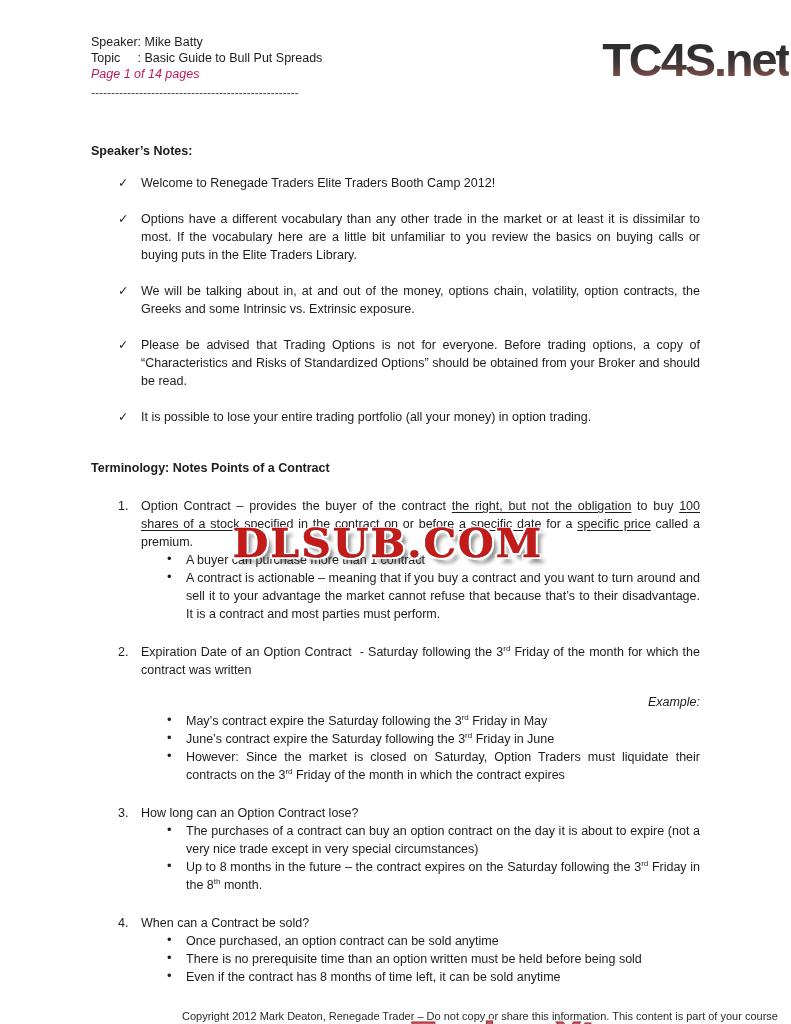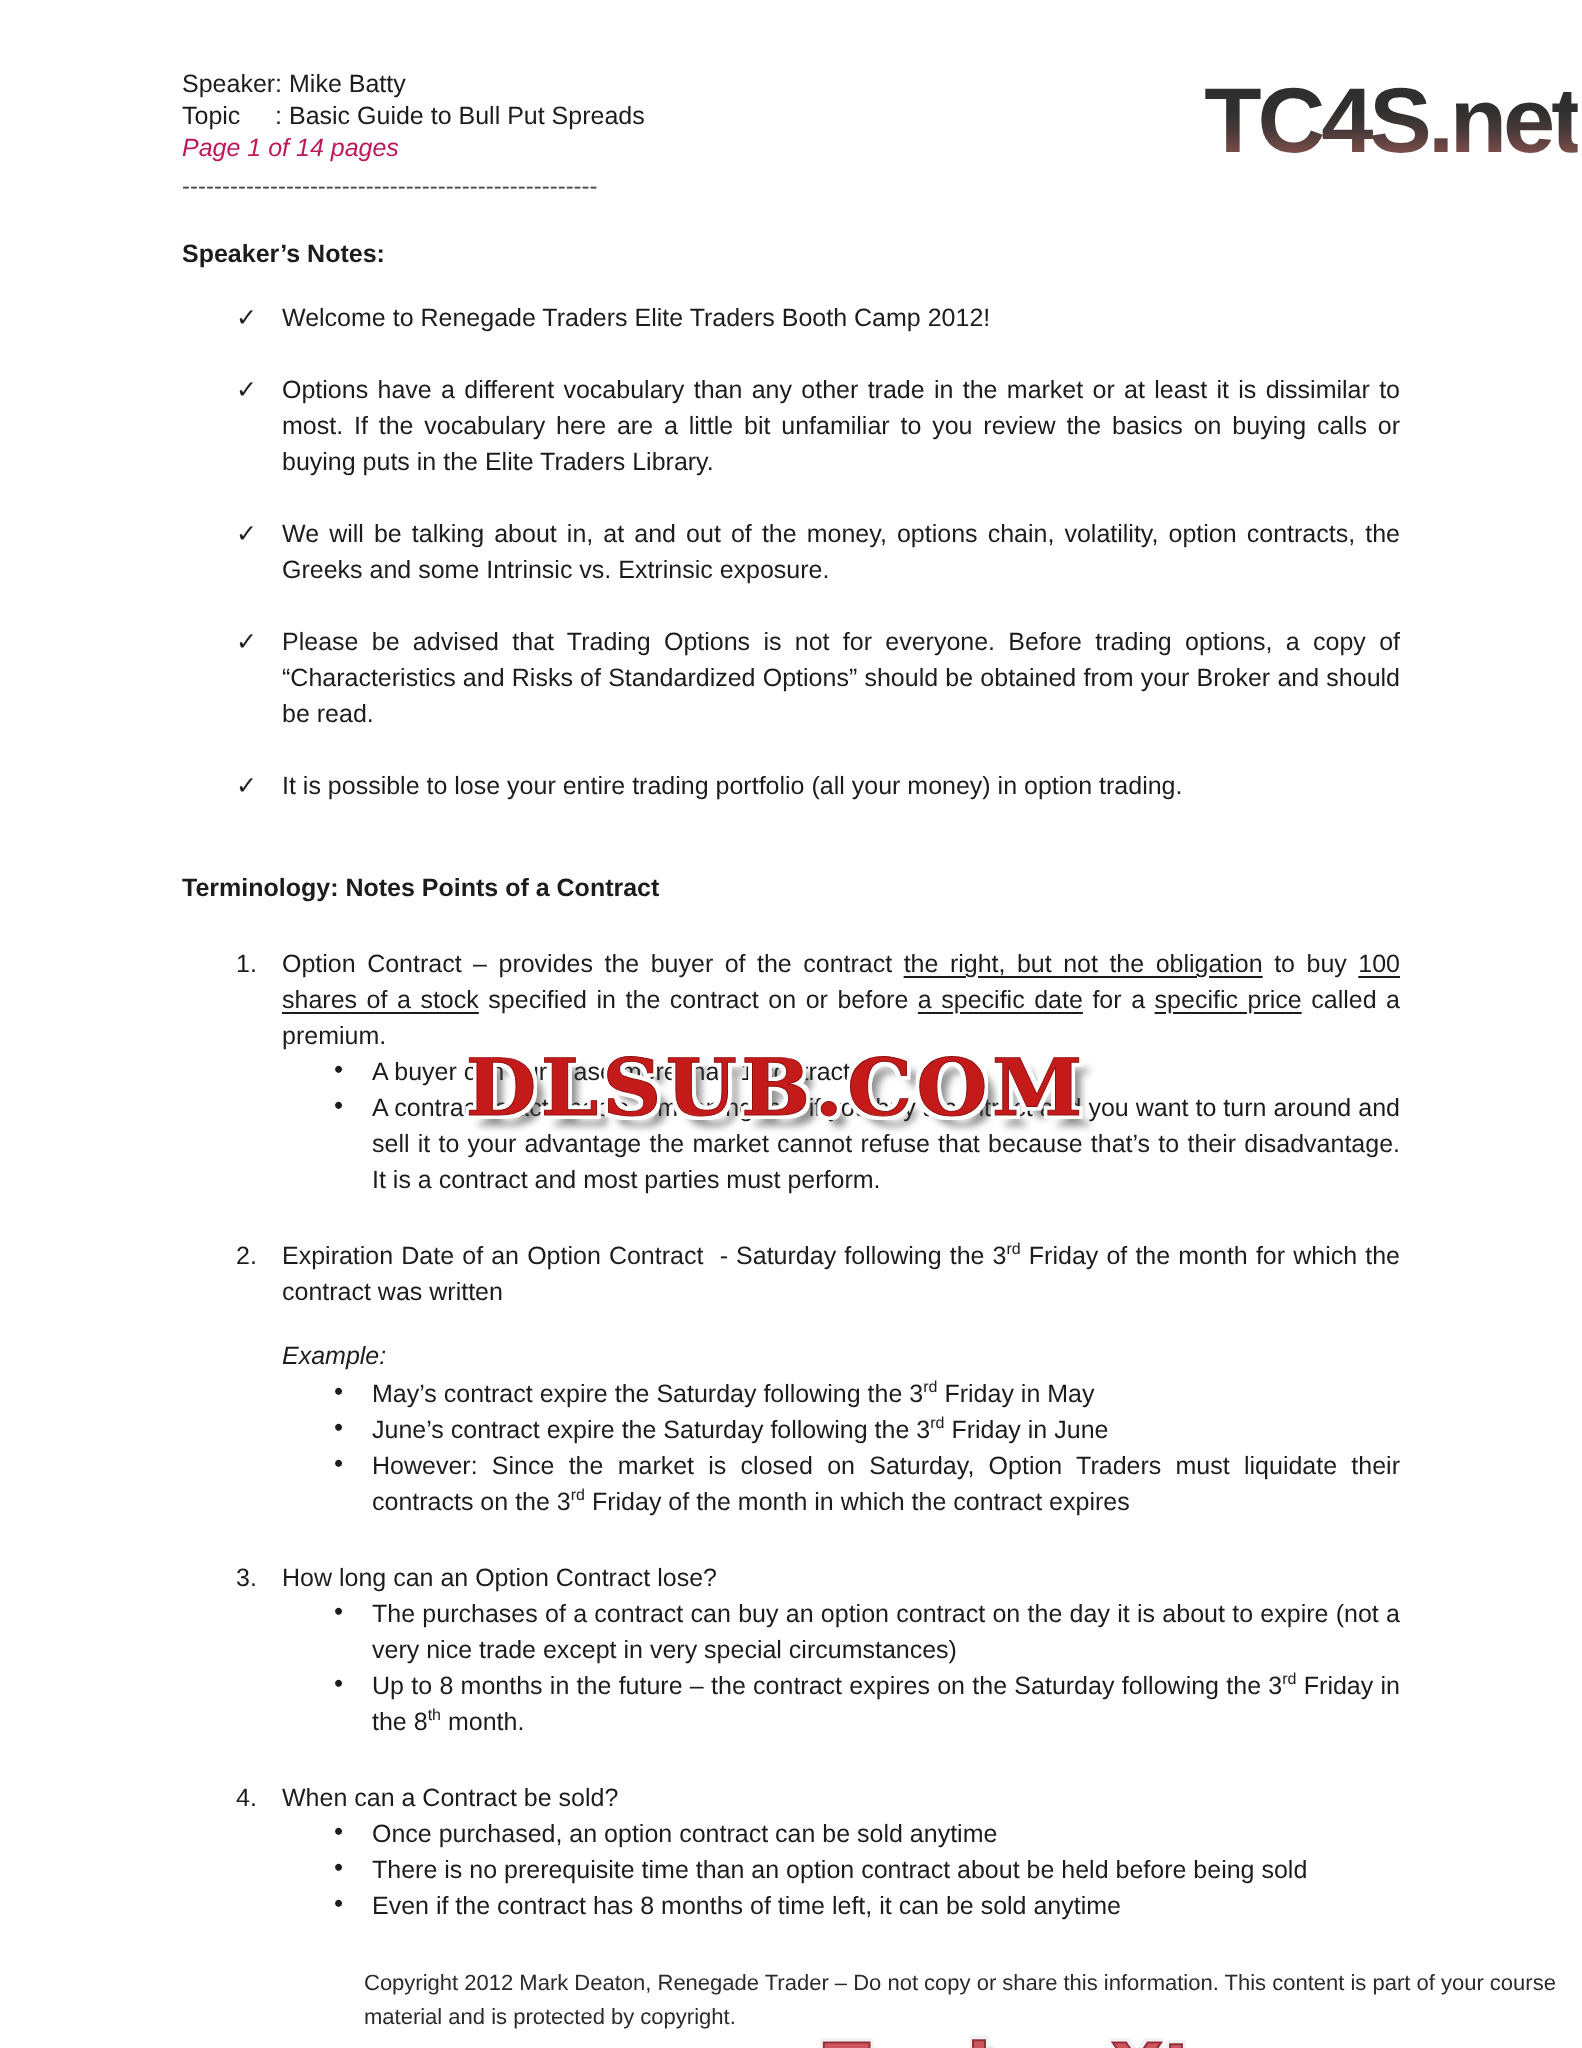--- a/index.html
+++ b/index.html
@@ -22,35 +22,35 @@
   }
 
   
   .header{margin:34px 91px 0 91px;font-size:12.5px;line-height:16px;}
   .header .bold{font-weight:400;}
   .header .italic{font-style:italic;color:#be185d;}
   .divider{margin-top:3px;font-size:12px;color:#4a4a4a;letter-spacing:0px;white-space:nowrap;}
 
   
   .content{margin:0 91px;width:609px;font-size:12.5px;line-height:18px;}
-  .sec-heading{margin-top:17px;font-weight:700;}
+  .sec-heading{margin-top:41px;font-weight:700;}
   .just{text-align:justify;}
 
   .note-item{position:relative;padding-left:50px;margin-top:14px;}
   .note-item .check{position:absolute;left:27px;top:0;color:#222;font-size:12.5px;}
   .notes-list{margin-top:11px;}
   .note-gap{margin-top:18px;}
 
   .term-list{margin-top:12px;}
   .term-item{position:relative;padding-left:50px;margin-top:20px;}
   .term-item .num{position:absolute;left:27px;top:0;}
   .sub-bullets{margin:0;}
   .sub-bullet{position:relative;padding-left:45px;}
   .sub-bullet .dot{position:absolute;left:26px;top:-1px;font-size:13px;}
-  .example{font-style:italic;margin:14px 0 1px 0;}
+  .example{font-style:italic;margin:14px 0 1px 0;text-align:right;}
 
   .u{text-decoration:underline;text-underline-offset:2px;}
   .sup{font-size:8px;vertical-align:5px;line-height:0;margin-top:18px;}
 
   
   .watermark{
     position:absolute;left:228px;top:487px;width:320px;
     font-family:"DejaVu Serif","Liberation Serif",serif;
     font-weight:700;font-size:41px;line-height:46px;letter-spacing:2px;
     color:#c41a1a;text-align:center;white-space:nowrap;
@@ -177,21 +177,21 @@
       <div class="term-item">
         <span class="num">4.</span>
         <div><span>When can a Contract be sold?</span></div>
         <div class="sub-bullets">
           <div class="sub-bullet">
             <span class="dot">•</span>
             <span><span>Once purchased, an option contract can be sold anytime</span></span>
           </div>
           <div class="sub-bullet">
             <span class="dot">•</span>
-            <span><span>There is no prerequisite time than an option contract about be held before being sold</span></span>
+            <span><span>There is no prerequisite time than an option written must be held before being sold</span></span>
           </div>
           <div class="sub-bullet">
             <span class="dot">•</span>
             <span><span>Even if the contract has 8 months of time left, it can be sold anytime</span></span>
           </div>
         </div>
       </div>
 
     </div>
 

